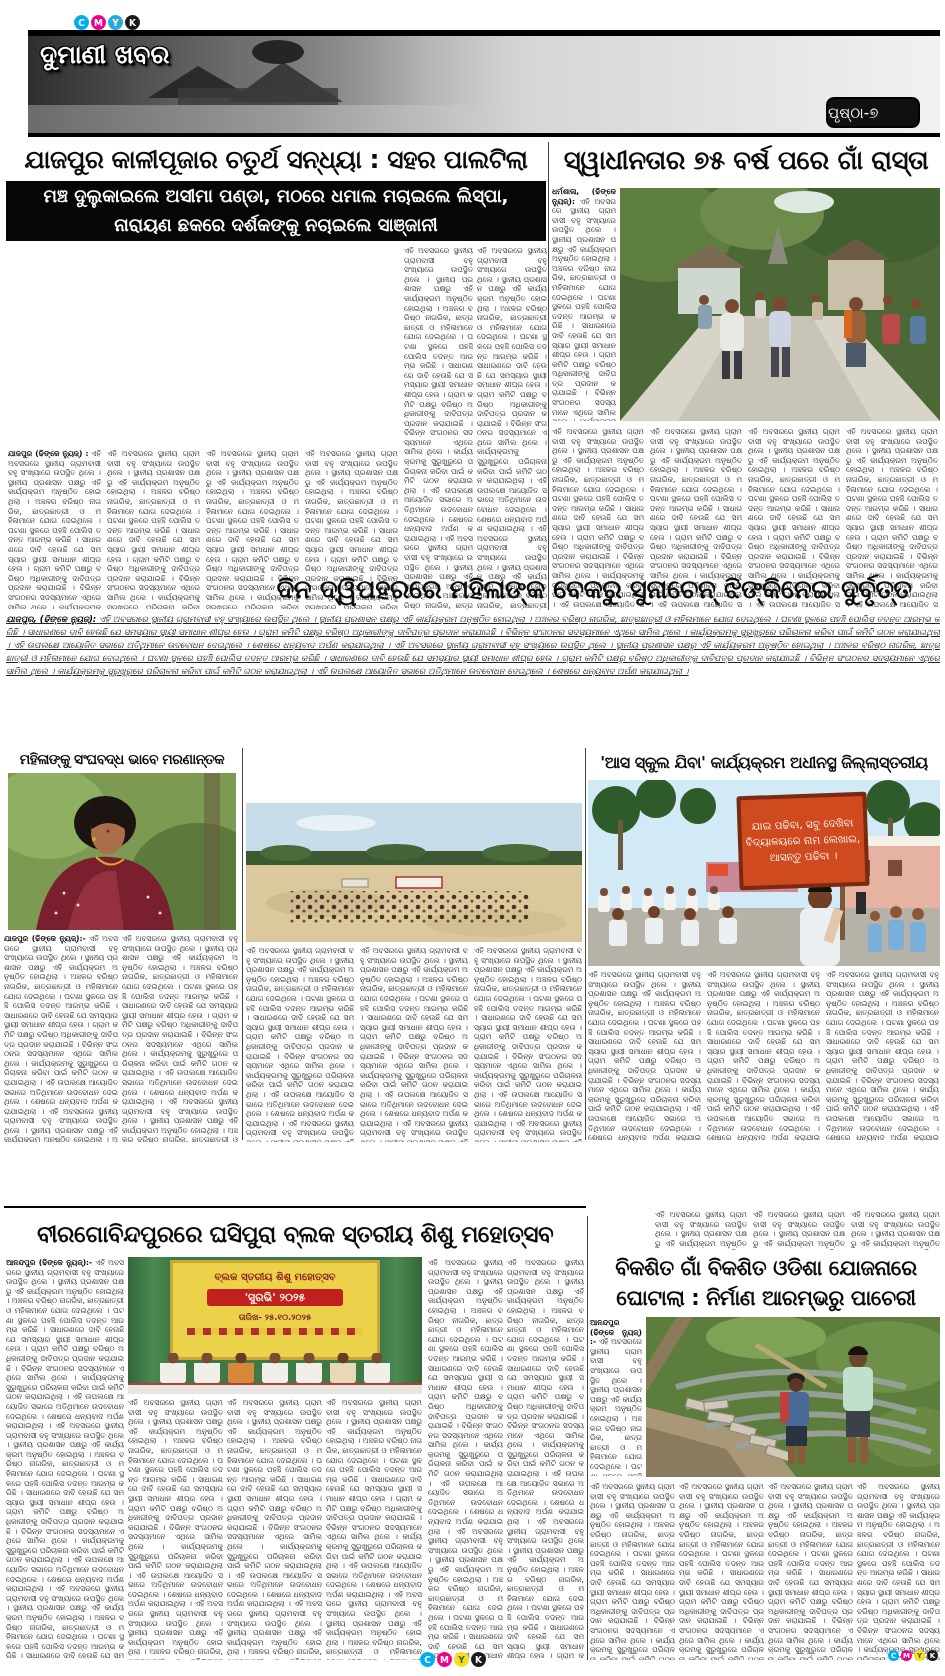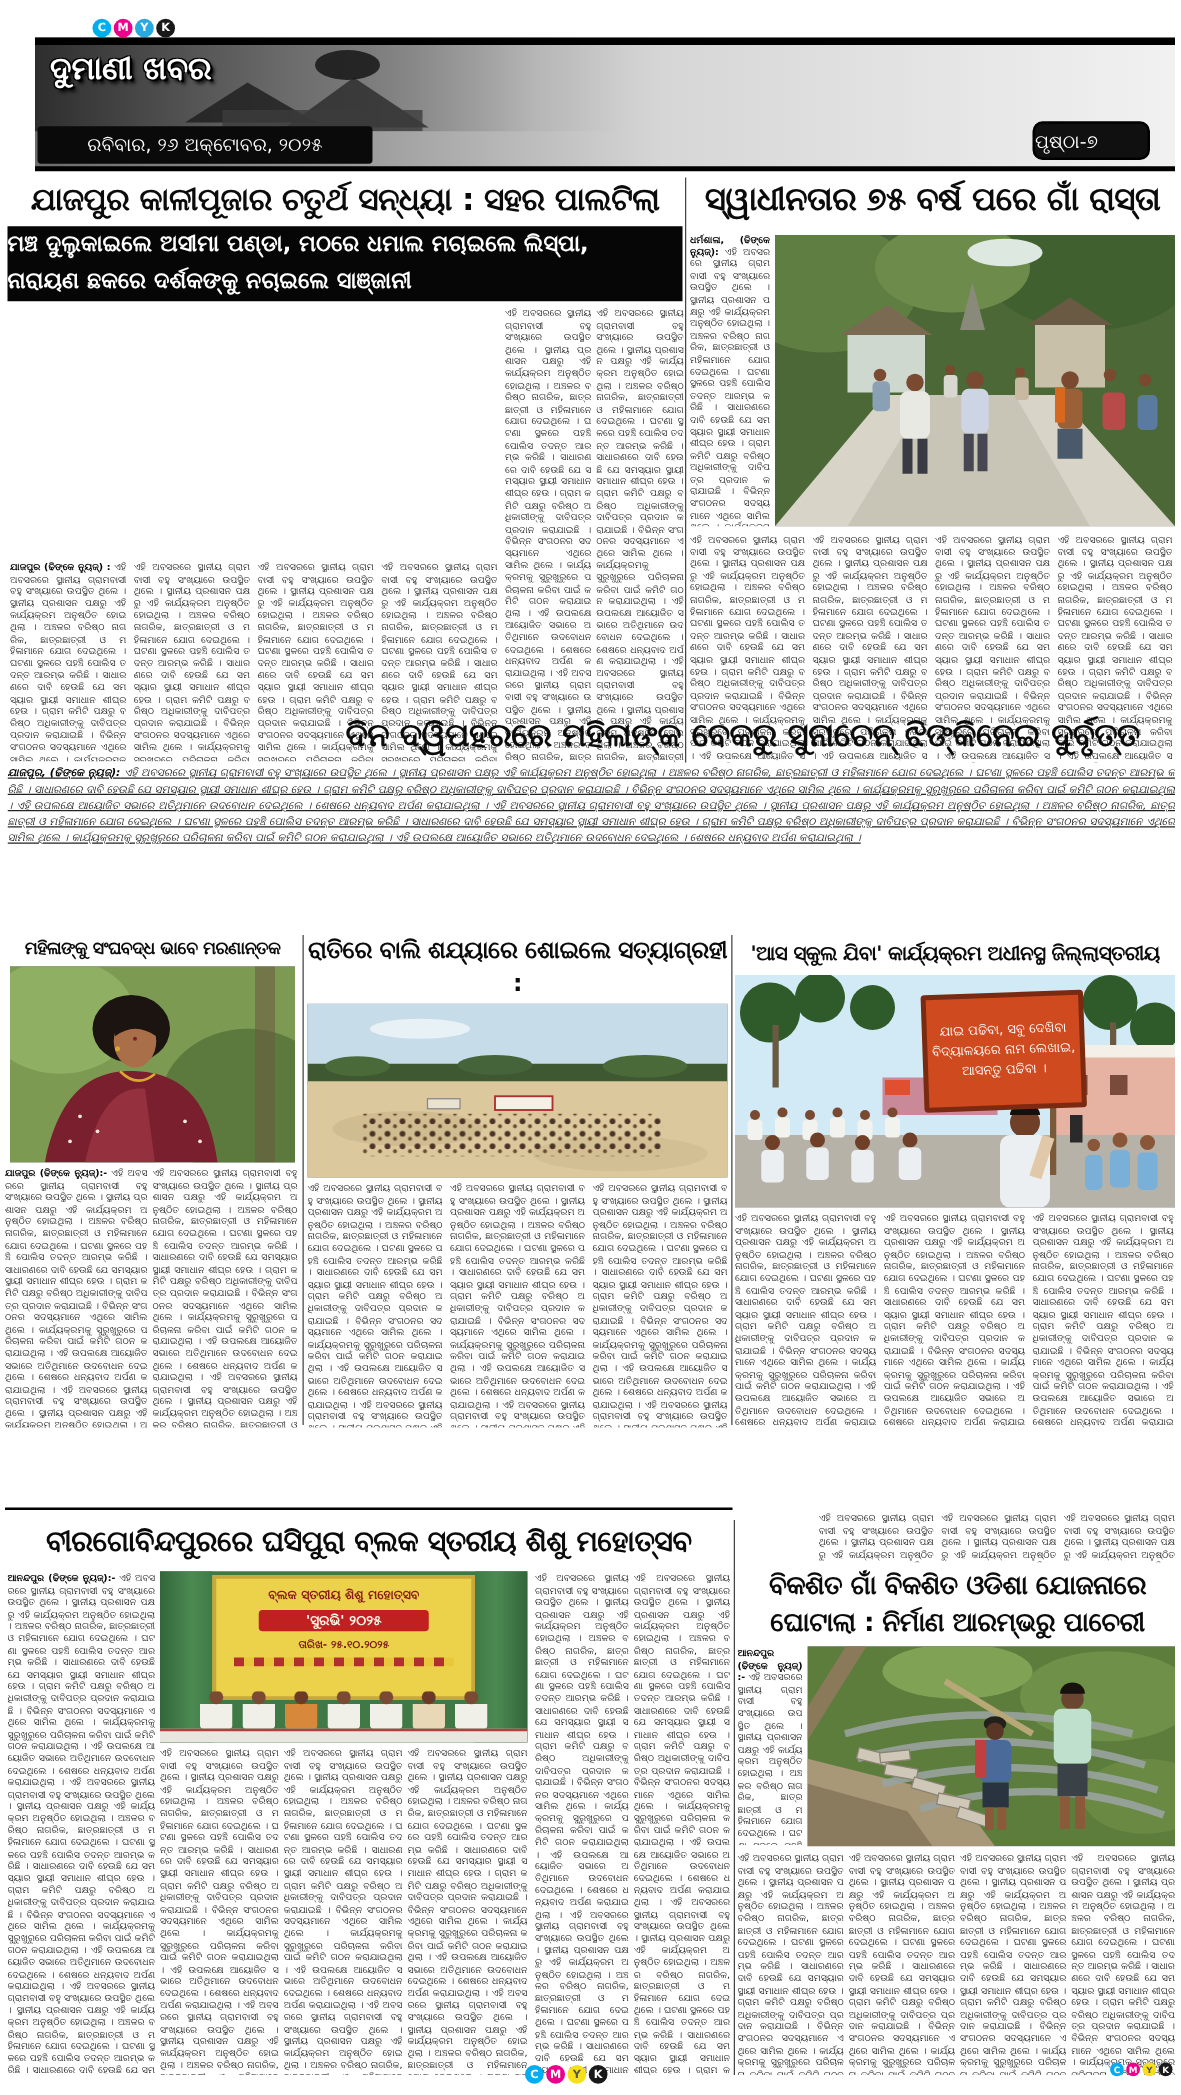--- a/index.html
+++ b/index.html
@@ -11,21 +11,21 @@
        overflow:hidden;word-break:break-all;}
   .col b{font-weight:bold;color:#000;}
   .vrule{position:absolute;width:1px;background:#444;}
   .hrule{position:absolute;background:#000;}
   .photo{position:absolute;overflow:hidden;background:#888;}
   .cmyk{position:absolute;display:flex;gap:2px;}
   .cmyk span{width:15px;height:15px;border-radius:50%;color:#fff;font-size:9px;font-weight:bold;
              display:flex;align-items:center;justify-content:center;}
   .cmyk.small span{width:11px;height:11px;font-size:7px;}
   .dotC{background:#00aeef;} .dotM{background:#ec008c;} .dotY{background:#f7e017;color:#555!important;} .dotK{background:#191919;}
-  .subbox{position:absolute;background:#060606;color:#fff;font-weight:bold;overflow:hidden;}
+  .subbox{position:absolute;background:#060606;color:#fff;text-align:center;font-weight:bold;overflow:hidden;}
   .fig6{width:26px;height:30px;flex:0 0 auto;border-radius:3px;
         background:radial-gradient(circle at 50% 16%, #7a4a32 5px, rgba(0,0,0,0) 6px),
                    linear-gradient(180deg, rgba(0,0,0,0) 0 10px, #f0efe8 10px);}
 </style>
 </head>
 <body>
 
 <div class="page">
 
   <div class="cmyk" style="left:74px;top:15px;">
@@ -40,22 +40,20 @@
     <div class="abs" style="left:0;top:6px;width:470px;height:69px;background:linear-gradient(90deg,#2e2e2e 0%,#6e6e6e 45%,rgba(160,160,160,.25) 85%,rgba(0,0,0,0) 100%);">
       <svg width="470" height="69">
         <polygon points="120,62 170,30 225,62" fill="#1d1d1d" opacity=".8"></polygon>
         <polygon points="200,66 255,26 315,66" fill="#2a2a2a" opacity=".8"></polygon>
         <ellipse cx="250" cy="16" rx="26" ry="12" fill="#161616" opacity=".85"></ellipse>
         <rect x="150" y="52" width="160" height="17" fill="#3c3c3c" opacity=".8"></rect>
       </svg>
     </div>
     <div class="abs" style="left:12px;top:10px;font-size:25px;font-weight:bold;color:#fff;
                 text-shadow:2px 2px 0 #000,-1px -1px 0 #000,1px -1px 0 #000,-1px 1px 0 #000,3px 3px 3px #000;">ଦୁମାଣୀ ଖବର</div>
-    <div class="abs" style="left:2px;top:71px;width:268px;height:30px;background:#0a0a0a;color:#fff;font-size:15px;
-                line-height:30px;text-align:center;border-radius:3px;">ରବିବାର, ୨୬ ଅକ୍ଟୋବର, ୨୦୨୫</div>
     <div class="abs" style="left:798px;top:67px;width:94px;height:31px;background:#101010;border:2px solid #000;border-radius:8px;
                 color:#fff;font-size:15px;line-height:29px;box-sizing:border-box;">ପୃଷ୍ଠା-୭</div>
   </div>
   <div class="hrule" style="left:28px;top:133px;width:912px;height:4px;"></div>
 
   <div class="hl" style="left:6px;top:141px;width:540px;height:37px;font-size:25px;line-height:37px;">ଯାଜପୁର କାଳୀପୂଜାର ଚତୁର୍ଥ ସନ୍ଧ୍ୟା : ସହର ପାଲଟିଲା ଜନସମୁଦ୍ର</div>
   <div class="subbox" style="left:6px;top:181px;width:540px;height:60px;font-size:18px;line-height:29px;">
     <div>ମଞ୍ଚ ଦୁଲୁକାଇଲେ ଅସୀମା ପଣ୍ଡା, ମଠରେ ଧମାଲ ମଚାଇଲେ ଲିସ୍ପା,</div>
     <div>ନାରାୟଣ ଛକରେ ଦର୍ଶକଙ୍କୁ ନଚାଇଲେ ସାଞ୍ଜାନୀ</div>
   </div>
@@ -147,24 +145,20 @@
           <circle cx="70" cy="132" r="1.5"></circle>
           <circle cx="48" cy="140" r="1.5"></circle>
           <circle cx="140" cy="124" r="1.5"></circle>
           <circle cx="152" cy="140" r="1.5"></circle>
         </g>
     </svg>
   </div>
   <div class="col" style="left:4px;top:934px;width:114px;height:208px;"><b>ଯାଜପୁର (ଢିଙ୍କେ ନ୍ୟୁଜ୍):-</b> <span>ଏହି ଅବସରରେ ସ୍ଥାନୀୟ ଗ୍ରାମବାସୀ ବହୁ ସଂଖ୍ୟାରେ ଉପସ୍ଥିତ ଥିଲେ । ସ୍ଥାନୀୟ ପ୍ରଶାସନ ପକ୍ଷରୁ ଏହି କାର୍ଯ୍ୟକ୍ରମ ଅନୁଷ୍ଠିତ ହୋଇଥିଲା । ଅଞ୍ଚଳର ବରିଷ୍ଠ ନାଗରିକ, ଛାତ୍ରଛାତ୍ରୀ ଓ ମହିଳାମାନେ ଯୋଗ ଦେଇଥିଲେ । ଘଟଣା ସ୍ଥଳରେ ପହଞ୍ଚି ପୋଲିସ ତଦନ୍ତ ଆରମ୍ଭ କରିଛି । ସାଧାରଣରେ ଦାବି ହେଉଛି ଯେ ସମସ୍ୟାର ସ୍ଥାୟୀ ସମାଧାନ ଶୀଘ୍ର ହେଉ । ଗ୍ରାମ କମିଟି ପକ୍ଷରୁ ବରିଷ୍ଠ ଅଧିକାରୀଙ୍କୁ ଦାବିପତ୍ର ପ୍ରଦାନ କରାଯାଇଛି । ବିଭିନ୍ନ ସଂଗଠନର ସଦସ୍ୟମାନେ ଏଥିରେ ସାମିଲ ଥିଲେ । କାର୍ଯ୍ୟକ୍ରମକୁ ସୁରୁଖୁରୁରେ ପରିଚାଳନା କରିବା ପାଇଁ କମିଟି ଗଠନ କରାଯାଇଥିଲା । ଏହି ଉପଲକ୍ଷେ ଆୟୋଜିତ ସଭାରେ ଅତିଥିମାନେ ଉଦବୋଧନ ଦେଇଥିଲେ । ଶେଷରେ ଧନ୍ୟବାଦ ଅର୍ପଣ କରାଯାଇଥିଲା ।</span> <span>ଏହି ଅବସରରେ ସ୍ଥାନୀୟ ଗ୍ରାମବାସୀ ବହୁ ସଂଖ୍ୟାରେ ଉପସ୍ଥିତ ଥିଲେ । ସ୍ଥାନୀୟ ପ୍ରଶାସନ ପକ୍ଷରୁ ଏହି କାର୍ଯ୍ୟକ୍ରମ ଅନୁଷ୍ଠିତ ହୋଇଥିଲା । ଅଞ୍ଚଳର ବରିଷ୍ଠ ନାଗରିକ, ଛାତ୍ରଛାତ୍ରୀ ଓ ମହିଳାମାନେ ଯୋଗ ଦେଇଥିଲେ । ଘଟଣା ସ୍ଥଳରେ ପହଞ୍ଚି ପୋଲିସ ତଦନ୍ତ ଆରମ୍ଭ କରିଛି । ସାଧାରଣରେ ଦାବି ହେଉଛି ଯେ ସମସ୍ୟାର ସ୍ଥାୟୀ ସମାଧାନ ଶୀଘ୍ର ହେଉ । ଗ୍ରାମ କମିଟି ପକ୍ଷରୁ ବରିଷ୍ଠ ଅଧିକାରୀଙ୍କୁ ଦାବିପତ୍ର ପ୍ରଦାନ କରାଯାଇଛି । ବିଭିନ୍ନ ସଂଗଠନର ସଦସ୍ୟମାନେ ଏଥିରେ ସାମିଲ ଥିଲେ । କାର୍ଯ୍ୟକ୍ରମକୁ ସୁରୁଖୁରୁରେ ପରିଚାଳନା କରିବା ପାଇଁ କମିଟି ଗଠନ କରାଯାଇଥିଲା । ଏହି ଉପଲକ୍ଷେ ଆୟୋଜିତ ସଭାରେ ଅତିଥିମାନେ ଉଦବୋଧନ ଦେଇଥିଲେ । ଶେଷରେ ଧନ୍ୟବାଦ ଅର୍ପଣ କରାଯାଇଥିଲା ।</span></div>
   <div class="col" style="left:122px;top:934px;width:116px;height:208px;"><span>ଏହି ଅବସରରେ ସ୍ଥାନୀୟ ଗ୍ରାମବାସୀ ବହୁ ସଂଖ୍ୟାରେ ଉପସ୍ଥିତ ଥିଲେ । ସ୍ଥାନୀୟ ପ୍ରଶାସନ ପକ୍ଷରୁ ଏହି କାର୍ଯ୍ୟକ୍ରମ ଅନୁଷ୍ଠିତ ହୋଇଥିଲା । ଅଞ୍ଚଳର ବରିଷ୍ଠ ନାଗରିକ, ଛାତ୍ରଛାତ୍ରୀ ଓ ମହିଳାମାନେ ଯୋଗ ଦେଇଥିଲେ । ଘଟଣା ସ୍ଥଳରେ ପହଞ୍ଚି ପୋଲିସ ତଦନ୍ତ ଆରମ୍ଭ କରିଛି । ସାଧାରଣରେ ଦାବି ହେଉଛି ଯେ ସମସ୍ୟାର ସ୍ଥାୟୀ ସମାଧାନ ଶୀଘ୍ର ହେଉ । ଗ୍ରାମ କମିଟି ପକ୍ଷରୁ ବରିଷ୍ଠ ଅଧିକାରୀଙ୍କୁ ଦାବିପତ୍ର ପ୍ରଦାନ କରାଯାଇଛି । ବିଭିନ୍ନ ସଂଗଠନର ସଦସ୍ୟମାନେ ଏଥିରେ ସାମିଲ ଥିଲେ । କାର୍ଯ୍ୟକ୍ରମକୁ ସୁରୁଖୁରୁରେ ପରିଚାଳନା କରିବା ପାଇଁ କମିଟି ଗଠନ କରାଯାଇଥିଲା । ଏହି ଉପଲକ୍ଷେ ଆୟୋଜିତ ସଭାରେ ଅତିଥିମାନେ ଉଦବୋଧନ ଦେଇଥିଲେ । ଶେଷରେ ଧନ୍ୟବାଦ ଅର୍ପଣ କରାଯାଇଥିଲା ।</span> <span>ଏହି ଅବସରରେ ସ୍ଥାନୀୟ ଗ୍ରାମବାସୀ ବହୁ ସଂଖ୍ୟାରେ ଉପସ୍ଥିତ ଥିଲେ । ସ୍ଥାନୀୟ ପ୍ରଶାସନ ପକ୍ଷରୁ ଏହି କାର୍ଯ୍ୟକ୍ରମ ଅନୁଷ୍ଠିତ ହୋଇଥିଲା । ଅଞ୍ଚଳର ବରିଷ୍ଠ ନାଗରିକ, ଛାତ୍ରଛାତ୍ରୀ ଓ ମହିଳାମାନେ ଯୋଗ ଦେଇଥିଲେ । ଘଟଣା ସ୍ଥଳରେ ପହଞ୍ଚି ପୋଲିସ ତଦନ୍ତ ଆରମ୍ଭ କରିଛି । ସାଧାରଣରେ ଦାବି ହେଉଛି ଯେ ସମସ୍ୟାର ସ୍ଥାୟୀ ସମାଧାନ ଶୀଘ୍ର ହେଉ । ଗ୍ରାମ କମିଟି ପକ୍ଷରୁ ବରିଷ୍ଠ ଅଧିକାରୀଙ୍କୁ ଦାବିପତ୍ର ପ୍ରଦାନ କରାଯାଇଛି । ବିଭିନ୍ନ ସଂଗଠନର ସଦସ୍ୟମାନେ ଏଥିରେ ସାମିଲ ଥିଲେ । କାର୍ଯ୍ୟକ୍ରମକୁ ସୁରୁଖୁରୁରେ ପରିଚାଳନା କରିବା ପାଇଁ କମିଟି ଗଠନ କରାଯାଇଥିଲା । ଏହି ଉପଲକ୍ଷେ ଆୟୋଜିତ ସଭାରେ ଅତିଥିମାନେ ଉଦବୋଧନ ଦେଇଥିଲେ । ଶେଷରେ ଧନ୍ୟବାଦ ଅର୍ପଣ କରାଯାଇଥିଲା ।</span></div>
 
-  <div class="hl" style="left:246px;top:747px;width:336px;height:54px;font-size:19px;line-height:27px;">
-    <div>ରାତିରେ ବାଲି ଶଯ୍ୟାରେ ଶୋଇଲେ ସତ୍ୟାଗ୍ରହୀ :</div>
-
-  </div>
   <div class="photo" style="left:246px;top:803px;width:336px;height:139px;">
     <svg width="336" height="139" viewBox="0 0 336 139">
       <defs>
         <pattern id="crowdDots" width="12" height="10" patternUnits="userSpaceOnUse">
           <circle cx="4" cy="4" r="2.3" fill="#4a3226"></circle>
             <circle cx="10" cy="8" r="1.6" fill="#6a4a32"></circle>
         </pattern>
       </defs>
       <rect width="336" height="58" fill="#c6dde9"></rect>
       <ellipse cx="90" cy="20" rx="40" ry="8" fill="#e8f2f6"></ellipse>

